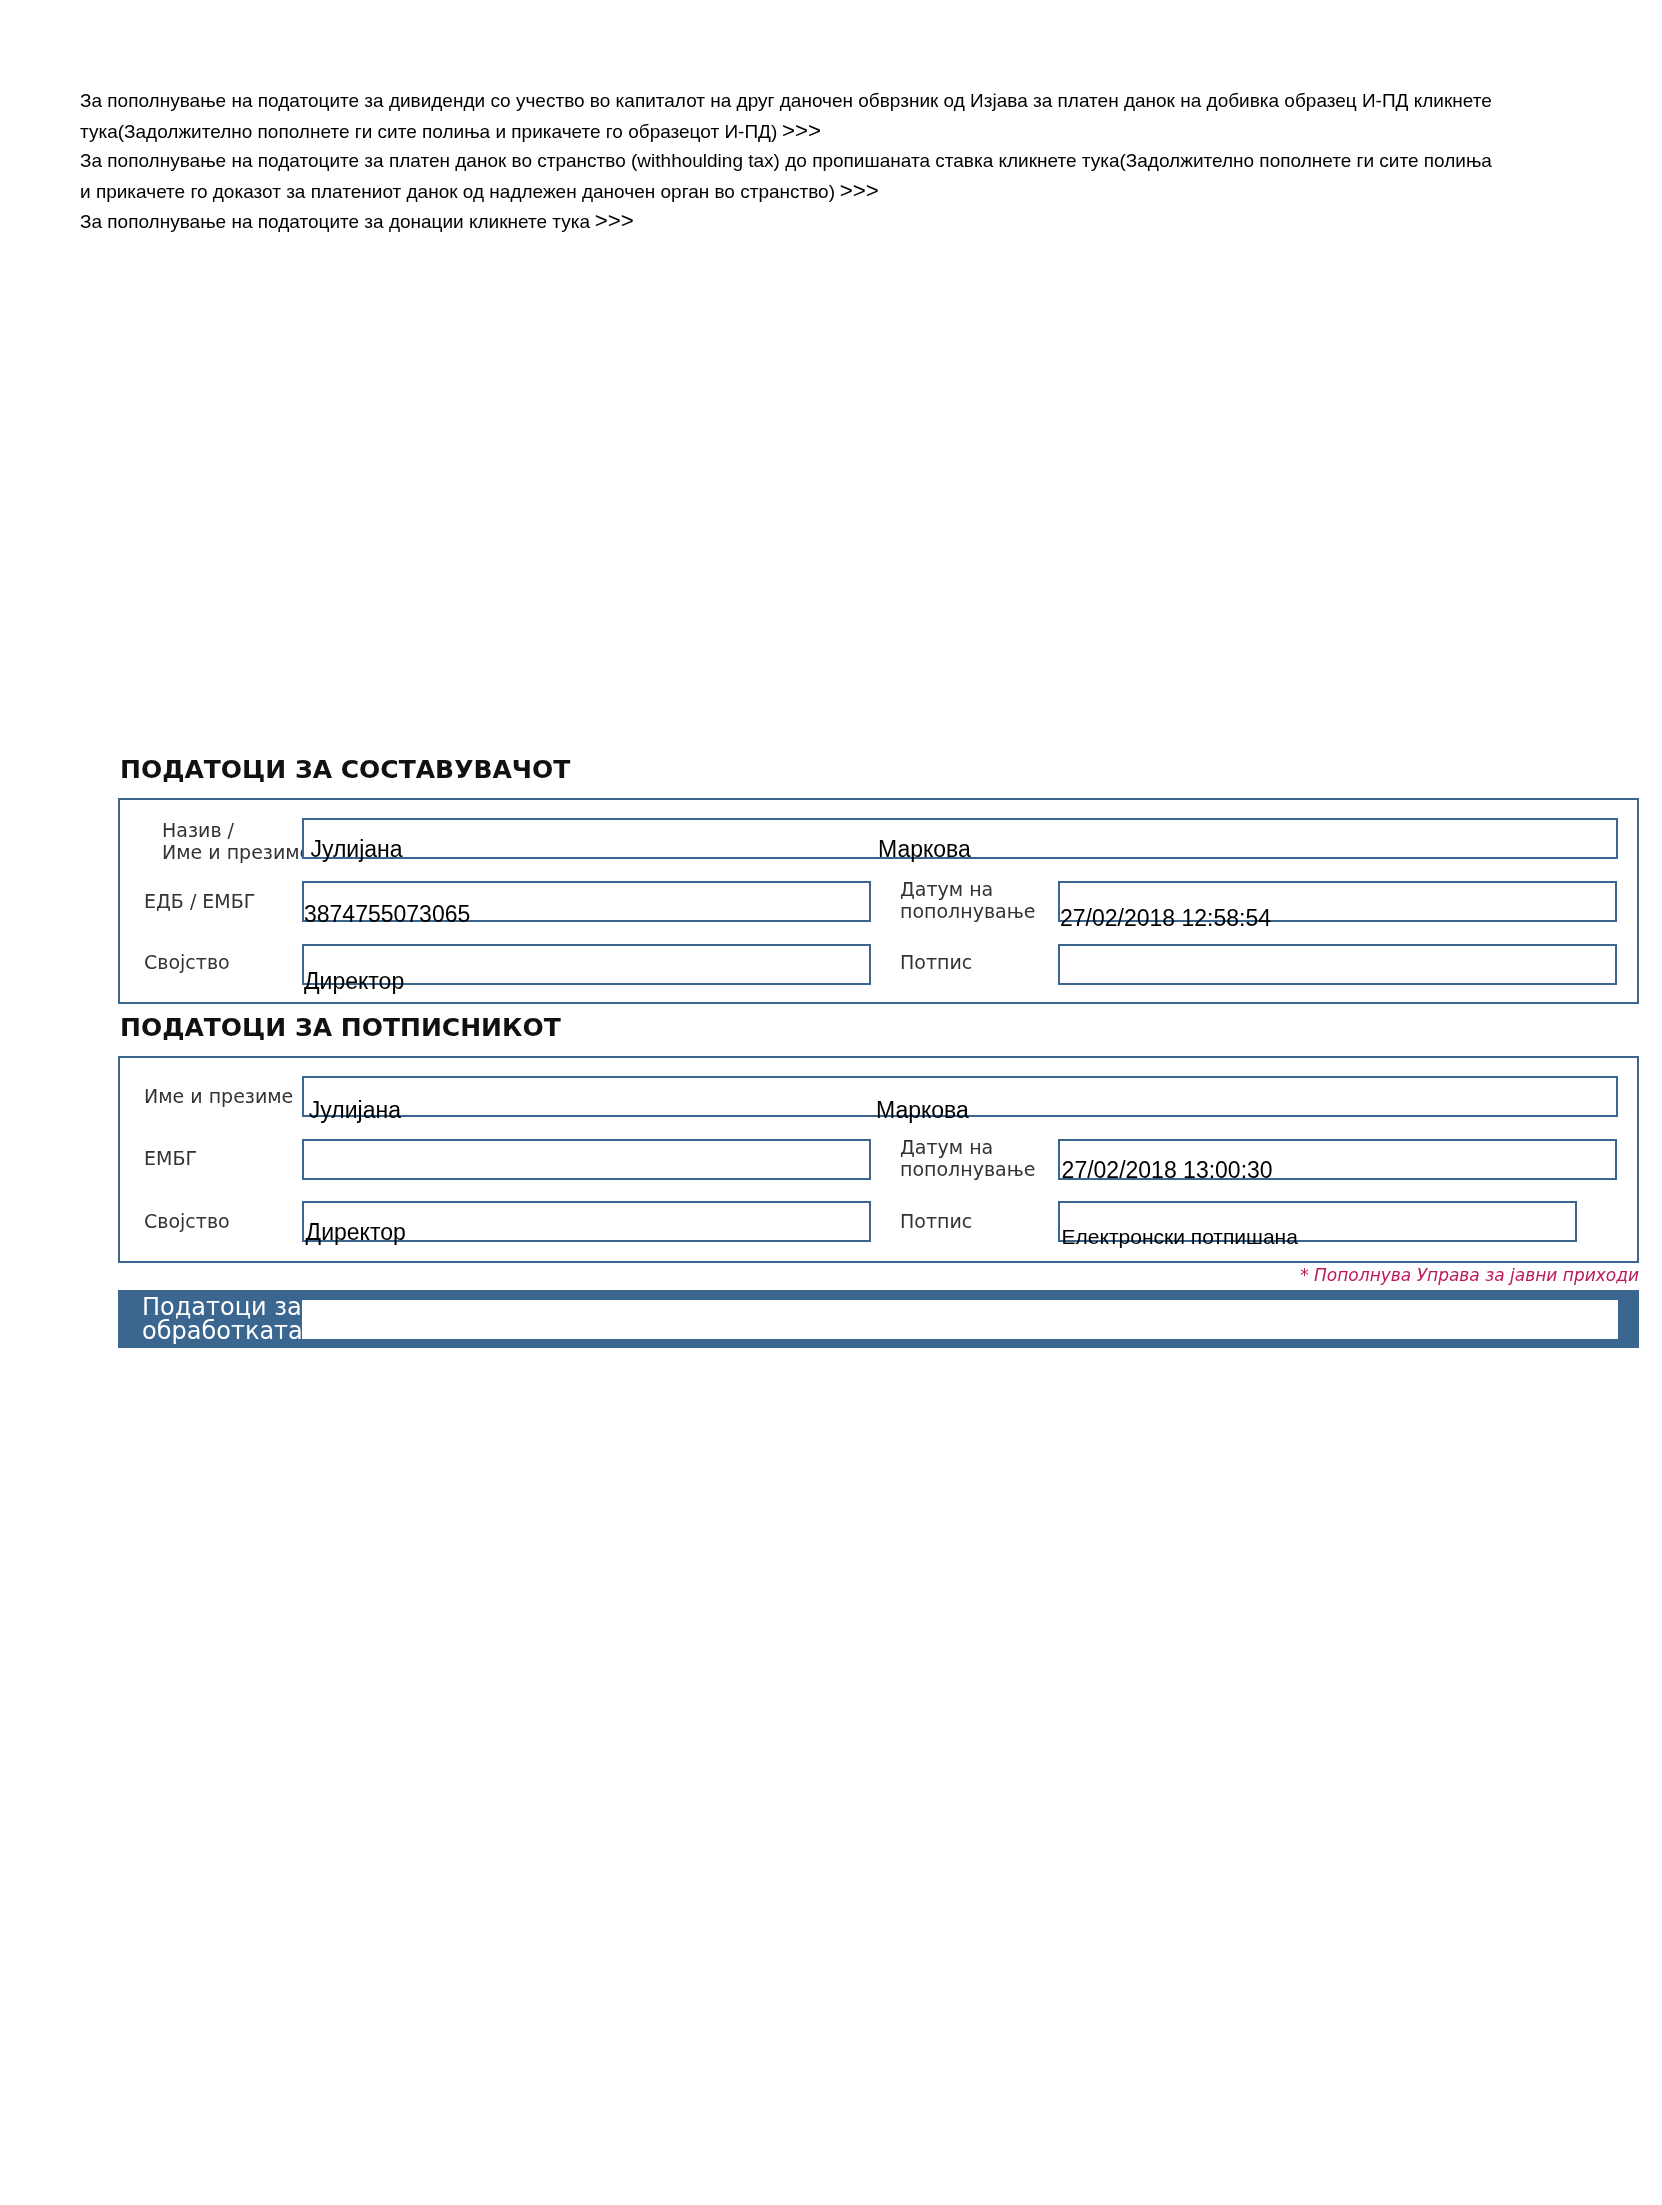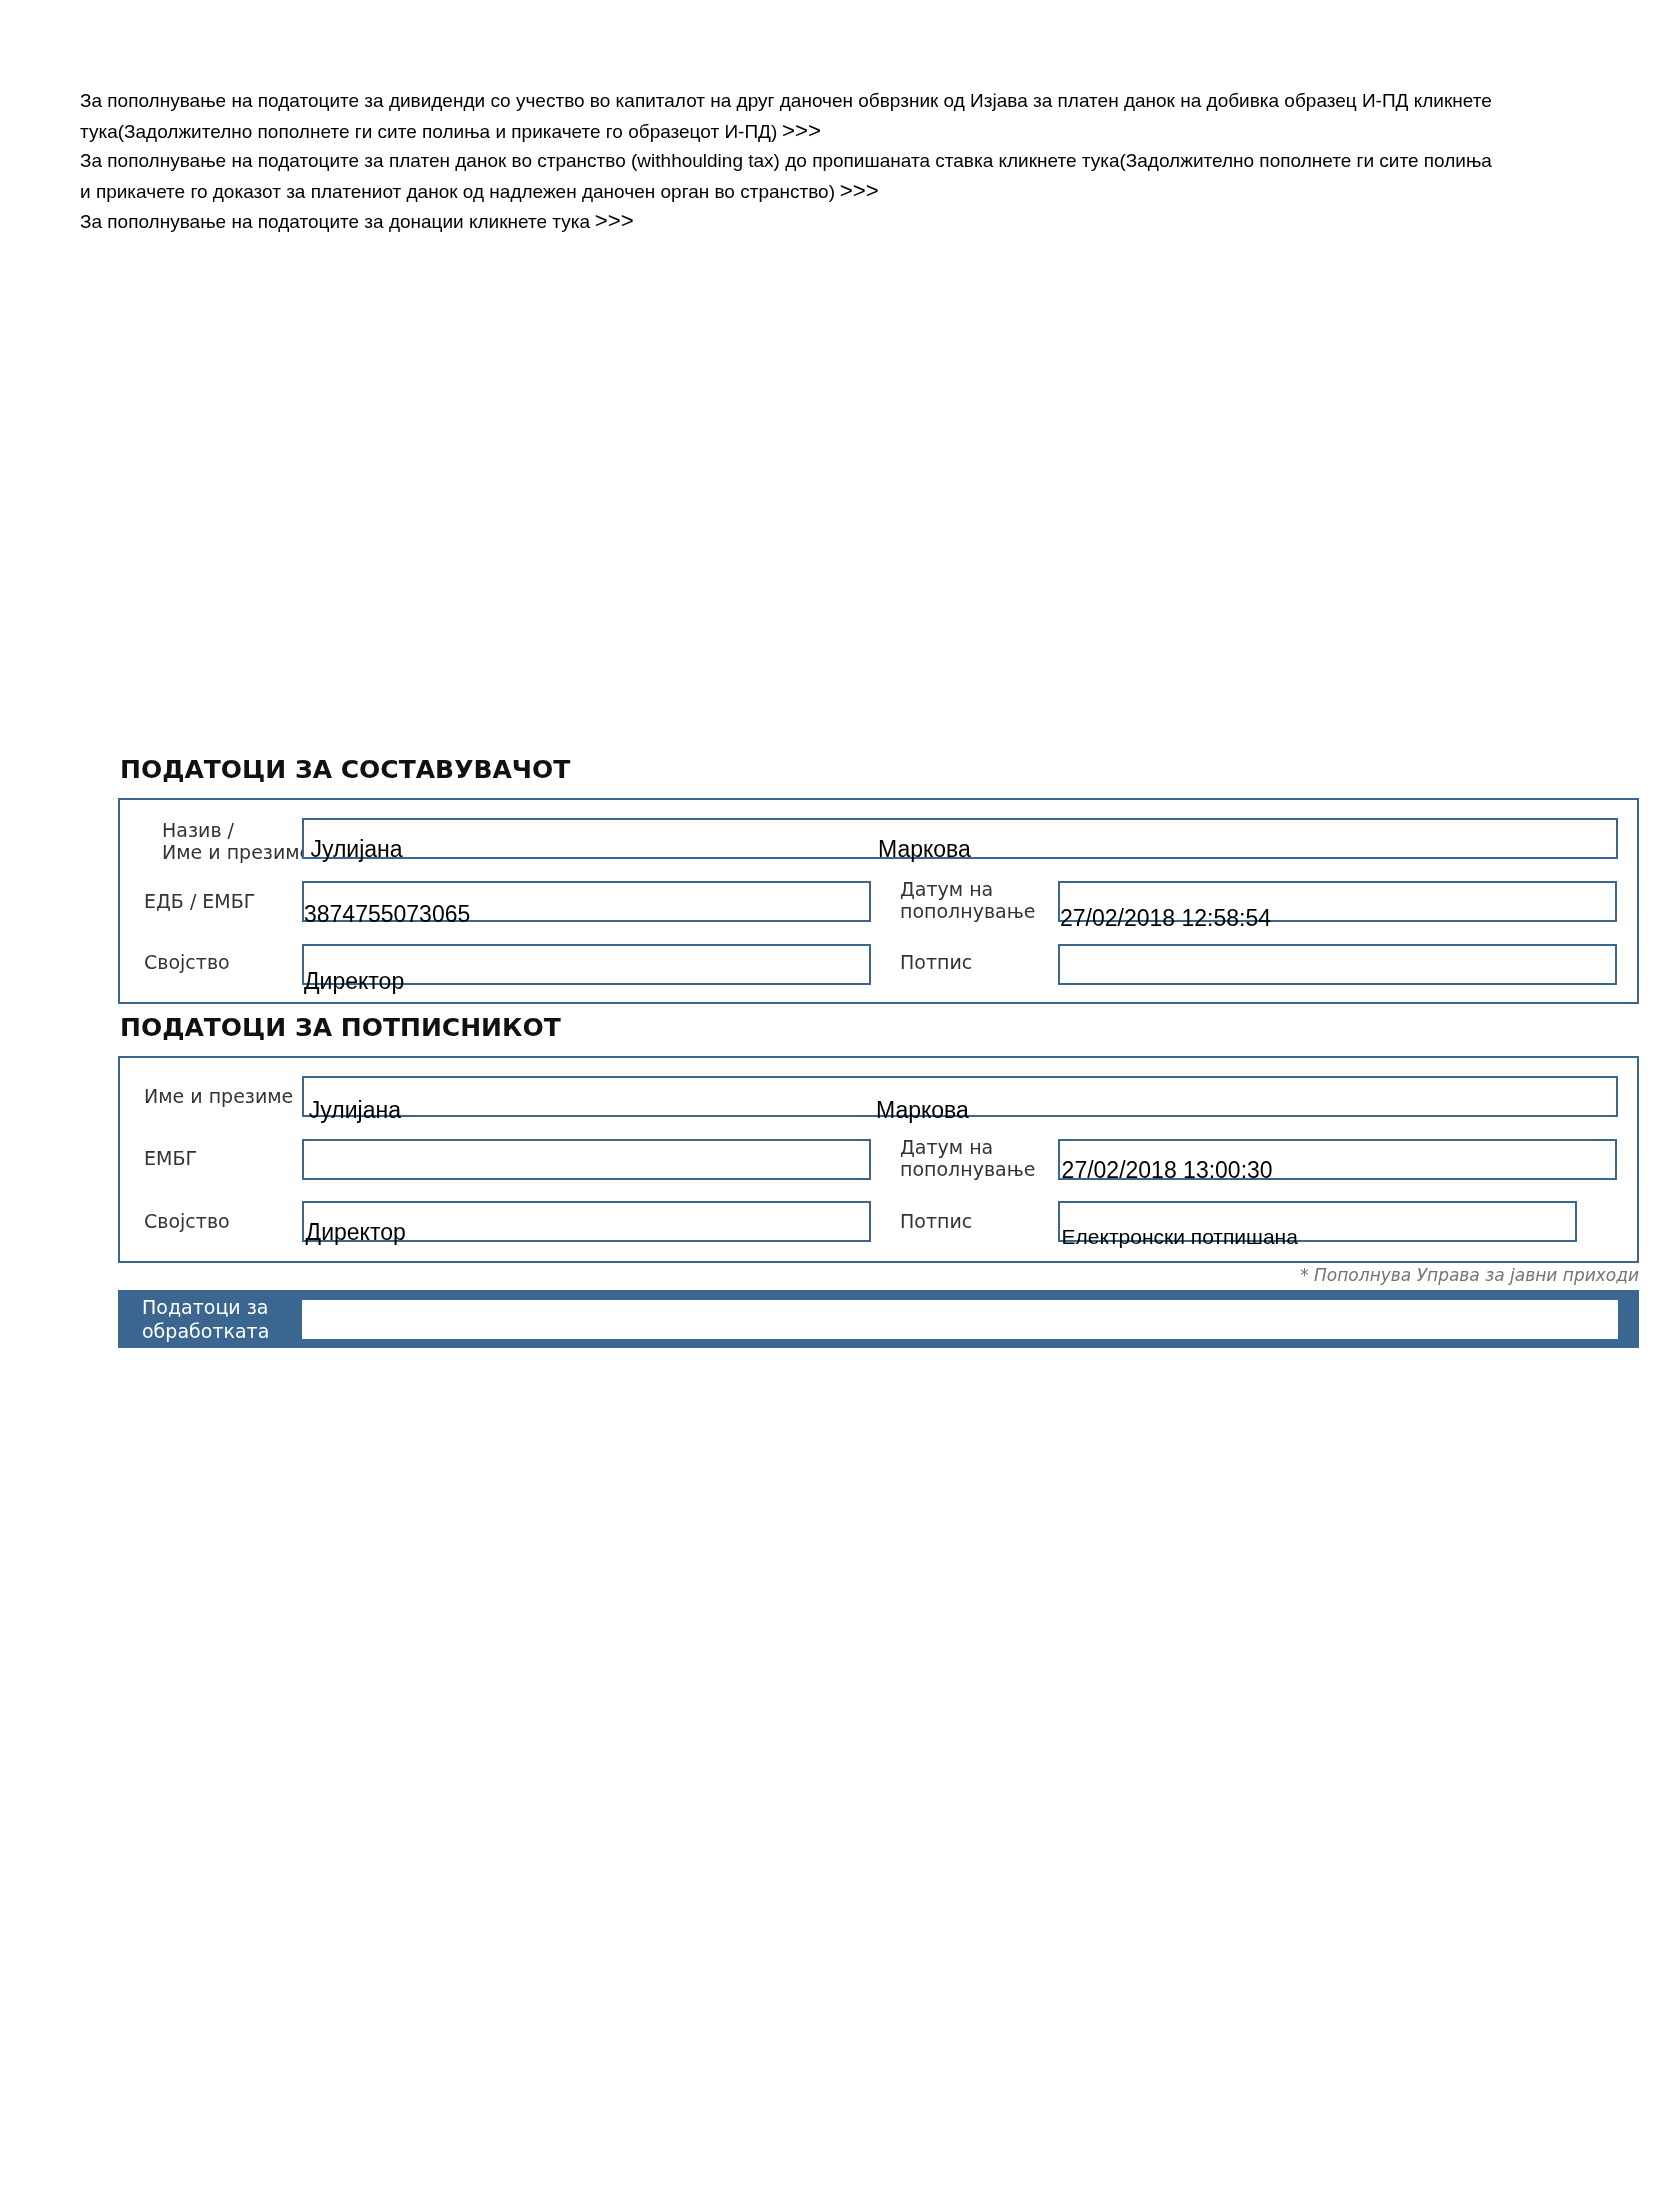--- a/index.html
+++ b/index.html
@@ -5,23 +5,23 @@
   html, body { margin:0; padding:0; background:#ffffff; }
   body { width:1663px; height:2205px; position:relative; overflow:hidden; font-family:"Liberation Sans", sans-serif; color:#000; }
   .intro { position:absolute; left:80px; top:86px; width:1516px; font-size:19px; line-height:29.5px; }
   .intro .line { display:block; white-space:nowrap; }
   .intro .link { font-size:22.3px; margin-left:4.8px; cursor:pointer; }
   .sec-title { position:absolute; left:120px; font-family:"DejaVu Sans", sans-serif; font-weight:bold; font-size:25px; letter-spacing:0px; color:#111; }
   .box { position:absolute; left:118px; width:1521px; border:2.4px solid #3a6690; box-sizing:border-box; }
   .lbl { position:absolute; font-family:"DejaVu Sans", sans-serif; font-size:19px; line-height:22.3px; color:#333; }
   .fld { position:absolute; border:2.4px solid #3a6690; box-sizing:border-box; height:41px; background:#fff; font-size:23px; }
   .fld span { position:absolute; white-space:nowrap;margin-top:8px; }
-  .note { position:absolute; right:24px; top:1265px; font-family:"DejaVu Sans", sans-serif; font-style:italic; font-size:17px; color:#737373; }
+  .note { position:absolute; right:24px; top:1265px; font-family:"DejaVu Sans", sans-serif; font-style:italic; font-size:17px; color:#be185d; }
   .bar { position:absolute; left:118px; top:1290px; width:1521px; height:58px; background:#3a6690; }
-  .bar .blbl { position:absolute; left:24px; top:4.8px; font-family:"DejaVu Sans", sans-serif; font-size:19px; line-height:24px; color:#fff; }
+  .bar .blbl { position:absolute; left:24px; top:4.8px; font-family:"DejaVu Sans", sans-serif; font-size:24px; line-height:24px; color:#fff; }
   .bar .bfld { position:absolute; left:184px; top:10.4px; width:1316px; height:39px; background:#fff; }
 </style>
 </head>
 <body>
 
 <div class="intro">
   <span class="line"><span>За пополнување на податоците за дивиденди со учество во капиталот на друг даночен обврзник од Изјава за платен данок на добивка образец И-ПД кликнете</span></span>
   <span class="line"><span>тука(Задолжително пополнете ги сите полиња и прикачете го образецот И-ПД)</span><span class="link">&gt;&gt;&gt;</span></span>
   <span class="line"><span>За пополнување на податоците за платен данок во странство (withhoulding tax) до пропишаната ставка кликнете тука(Задолжително пополнете ги сите полиња</span></span>
   <span class="line"><span>и прикачете го доказот за платениот данок од надлежен даночен орган во странство)</span><span class="link">&gt;&gt;&gt;</span></span>

